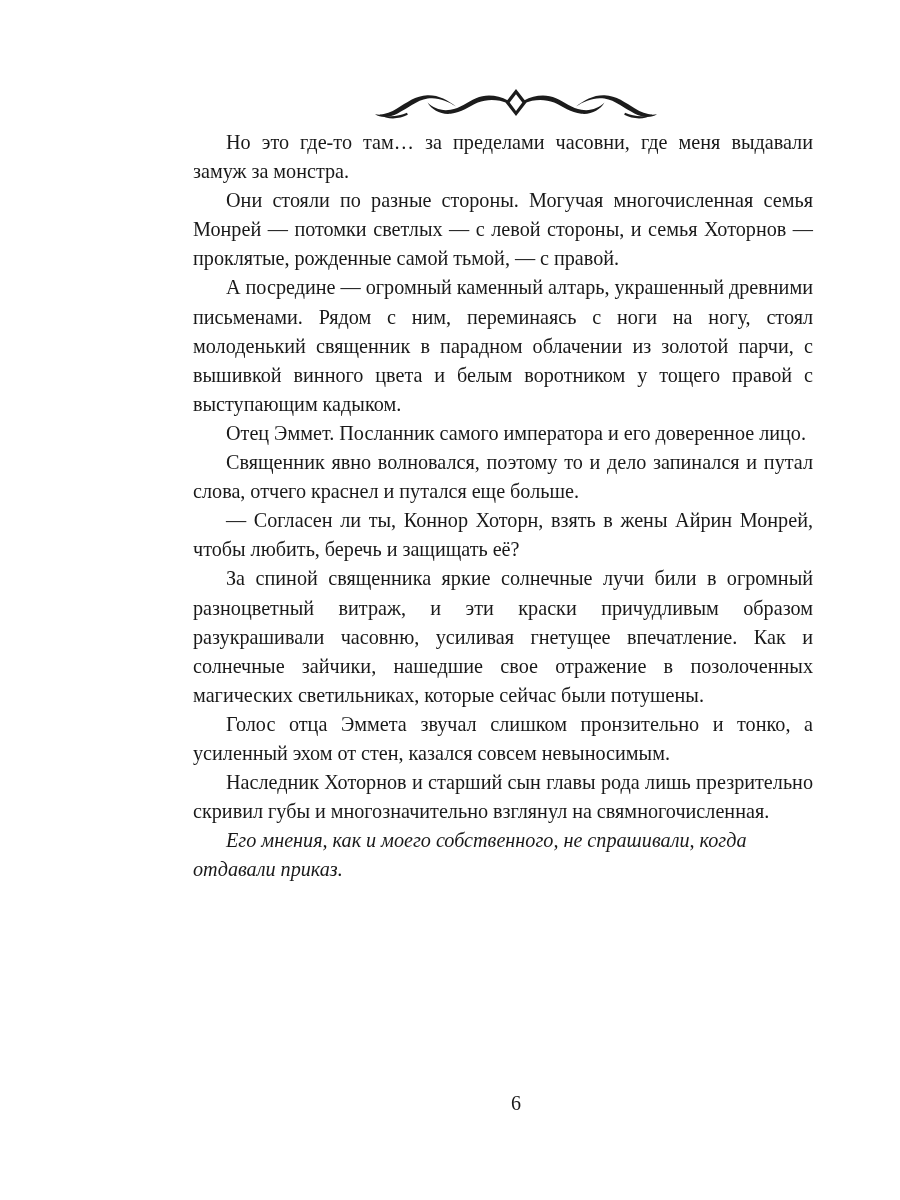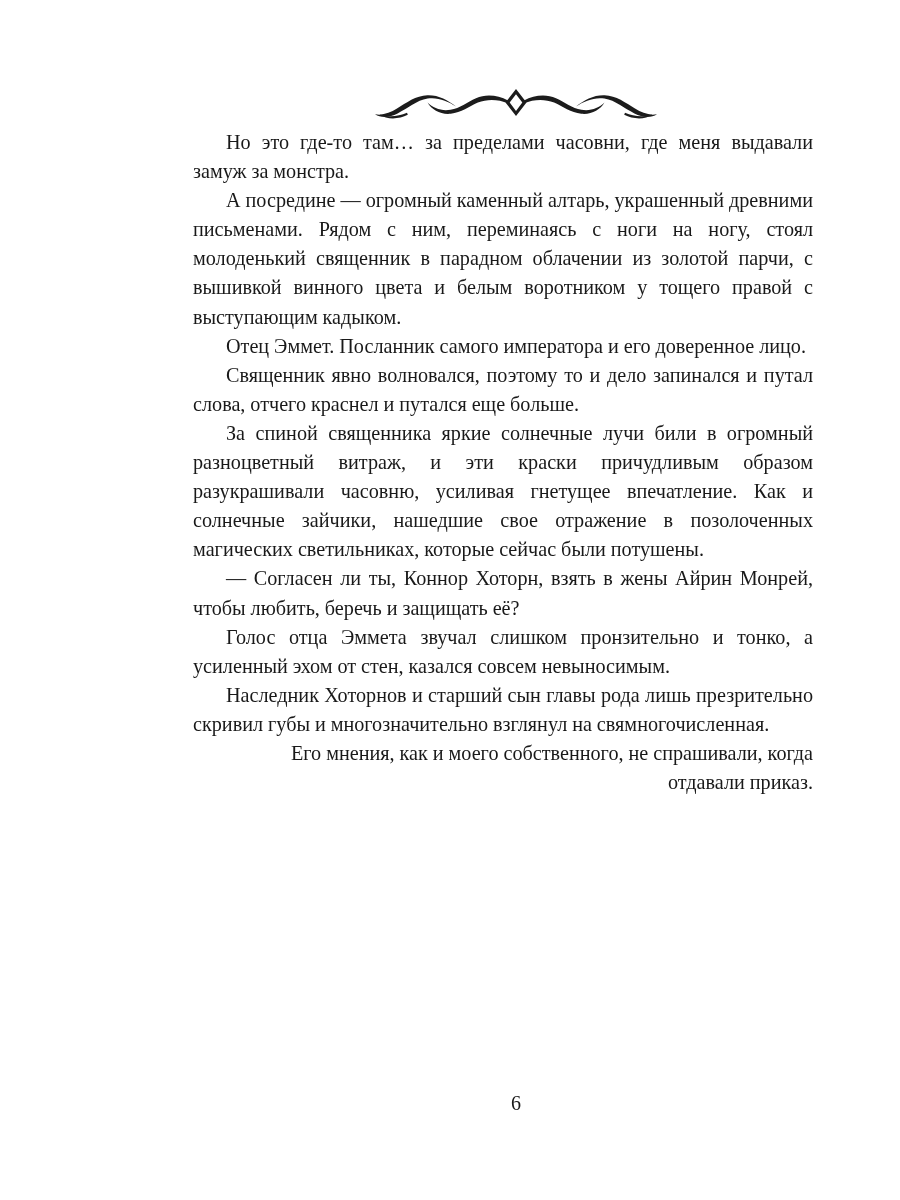--- a/index.html
+++ b/index.html
@@ -50,21 +50,21 @@
     font-size: 20.2px;
     line-height: 29.1px;
     color: #191919;
     text-align: justify;
     text-indent: 33px;
     -webkit-hyphens: manual;
     hyphens: manual;
     text-justify: inter-word;
     word-spacing: -0.1px;
   }
-  .para:last-child { text-align: right; }
+  .para:last-child { text-align: left; font-style: italic; }
 
   
 
   
   .folio {
     position: absolute;
     left: 0;
     top: 1076px;
     width: 900px;
     text-align: center;
@@ -123,25 +123,26 @@
 
         <path d="M37 31.8
                  c -8.6 3.6 -18.8 5 -27.4 1.4
                  c 7.6 6 19.4 5 28.2 0.6 Z"></path>
       </g>
     </svg>
   </div>
 
   <div class="textblock">
     <p class="para">Но это где-то там… за пределами часовни, где меня выда­вали замуж за монстра.</p>
+    <p class="para">Они стояли по разные стороны. Могучая многочисленная семья Монрей — потомки светлых — с левой стороны, и семья Хоторнов — проклятые, рожденные самой тьмой, — с правой.</p>
     <p class="para">А посредине — огромный каменный алтарь, украшенный древними письменами. Рядом с ним, переминаясь с ноги на но­гу, стоял молоденький священник в парадном облачении из зо­лотой парчи, с вышивкой винного цвета и белым воротником у тощего правой с выступающим кадыком.</p>
     <p class="para">Отец Эммет. Посланник самого императора и его доверен­ное лицо.</p>
     <p class="para">Священник явно волновался, поэтому то и дело запинался и путал слова, отчего краснел и путался еще больше.</p>
+    <p class="para">— Согласен ли ты, Коннор Хоторн, взять в жены Айрин Монрей, чтобы любить, беречь и защищать её?</p>
     <p class="para">За спиной священника яркие солнечные лучи били в огром­ный разноцветный витраж, и эти краски причудливым образом разукрашивали часовню, усиливая гнетущее впечатление. Как и солнечные зайчики, нашедшие свое отражение в позолочен­ных магических светильниках, которые сейчас были потушены.</p>
-    <p class="para">— Согласен ли ты, Коннор Хоторн, взять в жены Айрин Монрей, чтобы любить, беречь и защищать её?</p>
     <p class="para">Голос отца Эммета звучал слишком пронзительно и тонко, а усиленный эхом от стен, казался совсем невыносимым.</p>
     <p class="para">Наследник Хоторнов и старший сын главы рода лишь пре­зрительно скривил губы и многозначительно взглянул на свя­многочисленная.</p>
     <p class="para">Его мнения, как и моего собственного, не спрашивали, ког­да отдавали приказ.</p>
   </div>
 
   <div class="folio">6</div>
 
 </div>
 
 </body></html>

